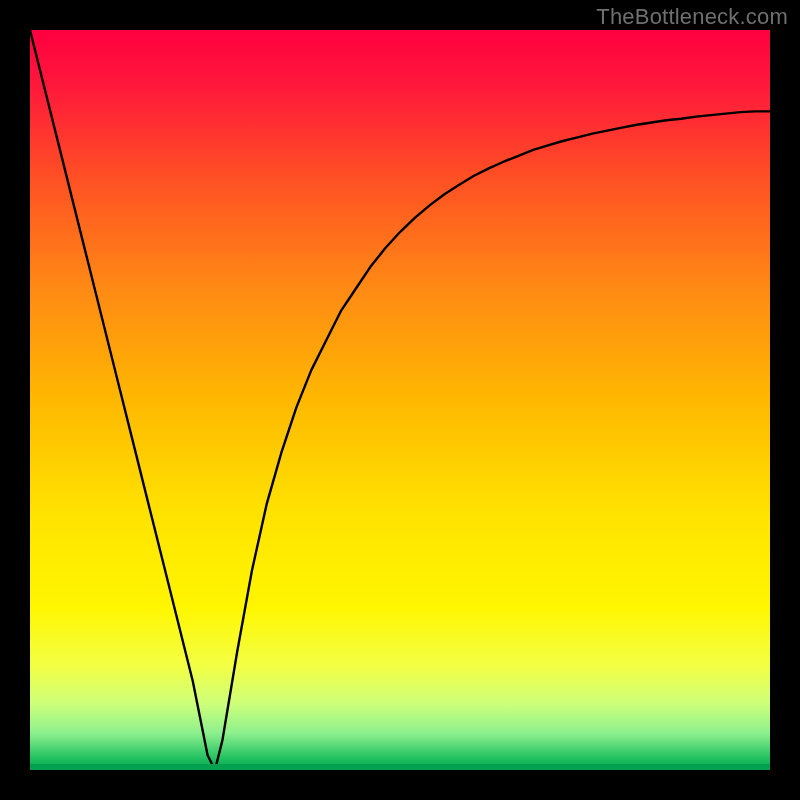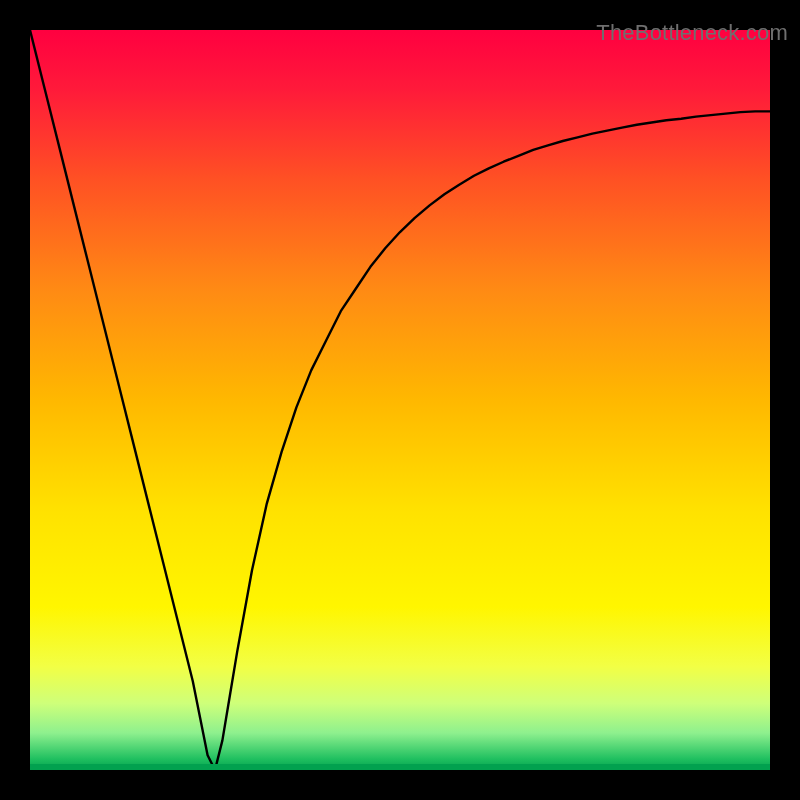--- a/index.html
+++ b/index.html
@@ -27,21 +27,21 @@
   .bottom-bar {
     position: absolute;
     left: 30px;
     bottom: 30px;
     width: 740px;
     height: 6px;
     background: #02a14f;
   }
   .watermark {
     position: absolute;
-    top: 20px;
+    top: 4px;
     right: 12px;
     color: #6f6f6f;
     font-size: 22px;
     letter-spacing: 0.2px;
     font-weight: 500;
     user-select: none;
   }
 </style>
 </head>
 <body>

